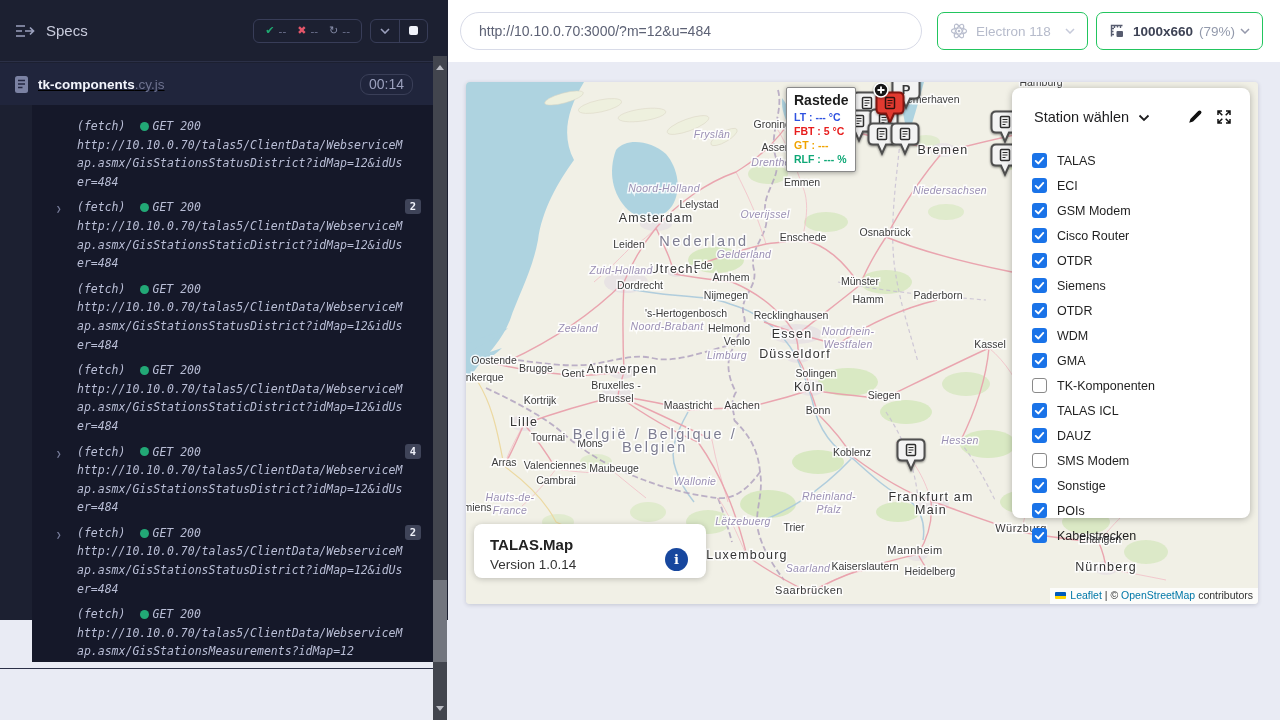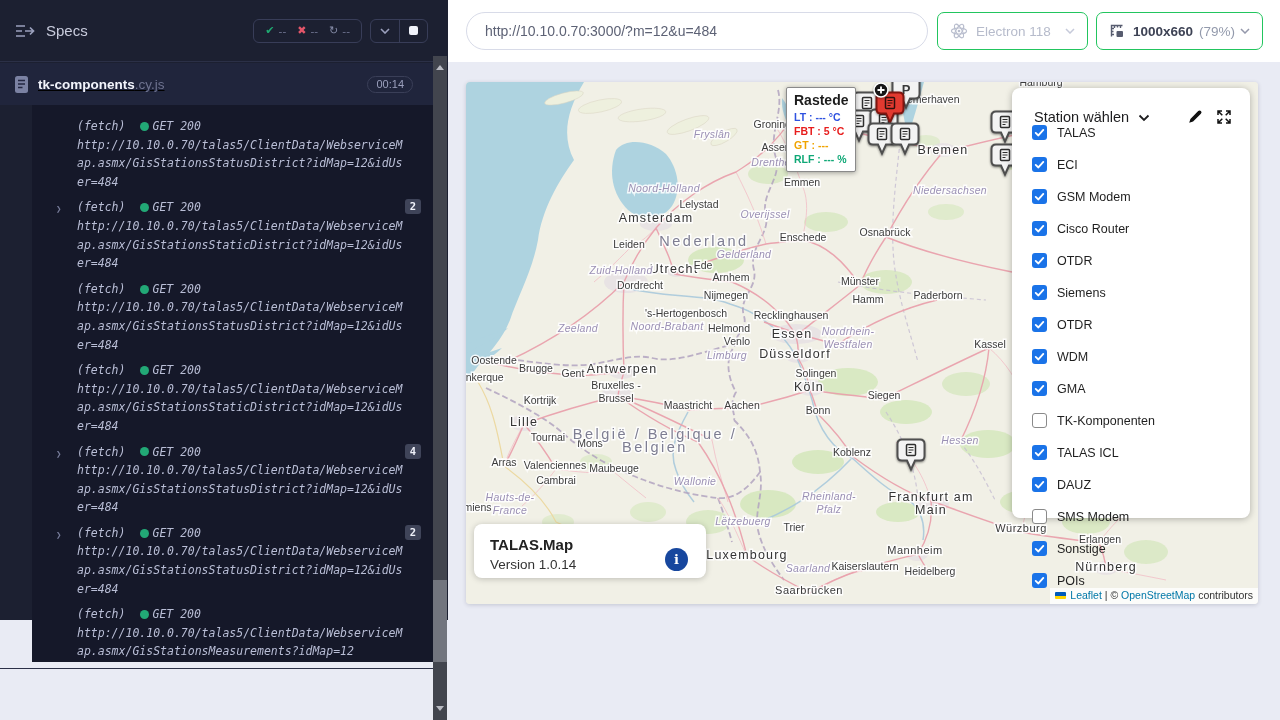--- a/index.html
+++ b/index.html
@@ -22,21 +22,21 @@
   .ctrl-cell { width:28px; height:100%; display:flex; align-items:center; justify-content:center; cursor:pointer; }
   .ctrl-cell + .ctrl-cell { border-left:1px solid #383d58; }
   .stop-sq { width:9px; height:9px; background:#f0f2fa; border-radius:2px; }
 
   .spec-row { position:absolute; left:0; top:63px; width:433px; height:42px; background:#20253c;
     display:flex; align-items:center; padding:0 20px 0 14px; }
   .spec-name { margin-left:9px; font-size:13.5px;text-decoration:underline; }
   .spec-name b { color:#f2f4fc; font-weight:700; }
   .spec-name span { color:#6e7390; font-weight:400; }
   .spec-time { margin-left:auto; border:1px solid #3a3f58; border-radius:9px; color:#9ba0bd;
-    font-size:11px; padding:1px 8px 2px; }
+    font-size:14px; padding:1px 8px 2px; }
 
   .log-wrap { position:absolute; left:32px; top:105px; width:401px; height:557px; background:#151829;
     padding-top:12px; overflow:hidden; }
   .log-entry { position:relative; padding-left:45px; padding-right:20px; margin-bottom:7px;
     font-family:"DejaVu Sans Mono", monospace; font-style:italic; font-size:11.5px;
     line-height:18.6px; color:#b9bed6; cursor:pointer; }
   .log-entry .chev { position:absolute; left:24px; top:2px; font-style:normal; font-size:9px; color:#767b99; }
   .log-l1 { display:flex; align-items:center; }
   .log-fetch { margin-right:15px; }
   .log-dot { width:9px; height:9px; border-radius:50%; background:#22a876; margin-right:3px; flex:none; }
@@ -49,21 +49,21 @@
   .sb-scroll { position:absolute; left:433px; top:56px; width:14px; height:664px; background:#42454e; }
   .sb-scroll .arr-up { position:absolute; top:5px; left:3px; width:0; height:0;
     border:4px solid transparent; border-bottom:5px solid #b9bbc3; }
   .sb-scroll .arr-dn { position:absolute; bottom:5px; left:3px; width:0; height:0;
     border:4px solid transparent; border-top:5px solid #b9bbc3; }
   .sb-thumb { position:absolute; top:524px; left:0; width:14px; height:82px; background:#72757e; }
 
   
   .main { position:absolute; left:448px; top:0; width:832px; height:720px; }
   .topbar { position:absolute; left:0; top:0; width:832px; height:62px; background:#fff; }
-  .url-box { position:absolute; left:18px; top:12px; width:462px; height:38px;
+  .url-box { position:absolute; left:12px; top:12px; width:462px; height:38px;
     border:1px solid #d8dbe8; border-radius:19px; background:#fff; color:#5d6275;
     font-size:14px; padding:0 18px; font-family:"Liberation Sans",sans-serif; outline:none; }
   .sel-box { position:absolute; top:12px; height:38px; border:1px solid #22c55e; border-radius:7px;
     display:flex; align-items:center; padding:0 12px; cursor:pointer; background:#fff; }
   .browser-box { left:489px; width:151px; color:#b6bbcb; font-size:13.5px; }
   .viewport-box { left:648px; width:167px; font-size:13.5px; }
   .vp-size { color:#3d4254; font-weight:bold; }
   .vp-zoom { color:#939aac; margin-left:6px; }
   .sel-chev { margin-left:auto; }
 
@@ -82,21 +82,21 @@
   .tt-title { font-size:14px; font-weight:bold; color:#1c1c1c; margin-bottom:2px; }
   .tt-row { font-size:10.5px; font-weight:bold; line-height:14px; white-space:nowrap; }
 
   .station-panel { position:absolute; left:546px; top:6px; width:238px; height:430px; z-index:10;
     background:#fff; border-radius:8px; box-shadow:0 1px 7px rgba(0,0,0,.28); }
   .sp-header { display:flex; align-items:center; padding:21px 18px 0 22px; }
   .sp-title { font-size:14.5px; font-weight:500; color:#1d1d1f; }
   .sp-title-chev { margin-left:9px; margin-top:2px; }
   .sp-tools { margin-left:auto; display:flex; align-items:center; gap:13px; }
   .sp-tool { cursor:pointer; display:flex; }
-  .station-list { display:flex; flex-direction:column; gap:17px; margin-top:0; padding-left:20px; }
+  .station-list { display:flex; flex-direction:column; gap:10px; margin-top:28px; padding-left:20px; }
   .st-row { display:flex; align-items:center; height:15px; cursor:pointer; }
   .cb { width:15px; height:15px; border-radius:3px; flex:none; display:flex; align-items:center;
     justify-content:center; }
   .cb.on { background:#1a73e8; }
   .cb.off { background:#fff; border:1px solid #8a8a8a; }
   .st-label { margin-left:10px; font-size:12.5px; color:#1f1f1f; }
 
   .version-card { position:absolute; left:8px; top:442px; width:232px; height:54px; z-index:10;
     background:#fff; border-radius:8px; box-shadow:0 1px 6px rgba(0,0,0,.22); padding:12px 16px; }
   .vc-title { font-size:15px; font-weight:bold; color:#222; }

